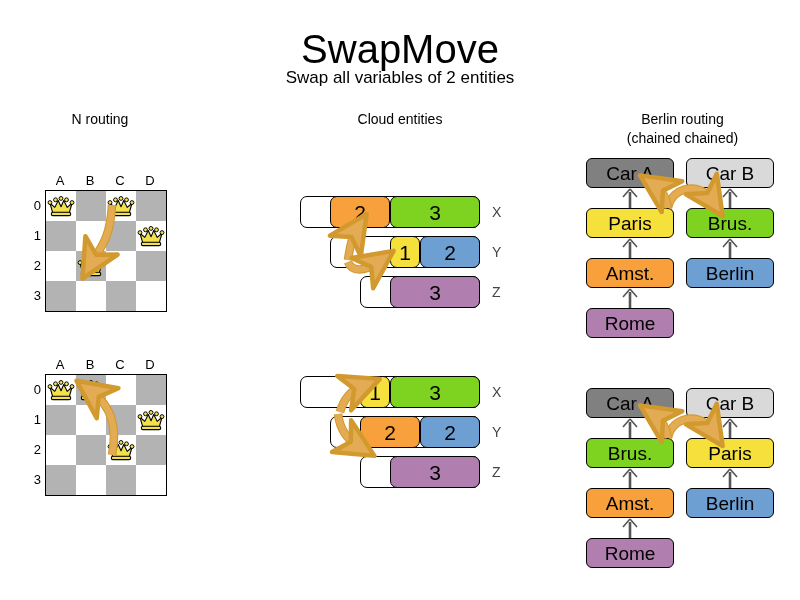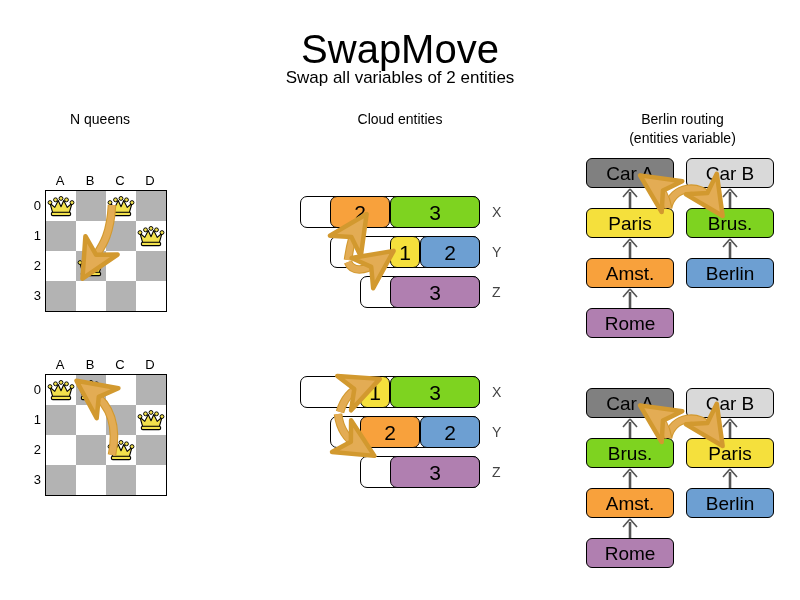--- a/index.html
+++ b/index.html
@@ -70,25 +70,25 @@
   svg.overlay{position:absolute;left:0;top:0;width:800px;height:600px;pointer-events:none;}
 </style>
 </head>
 <body>
 
 <div class="page">
 
   <div class="abs" id="title">SwapMove</div>
   <div class="abs" id="subtitle">Swap all variables of 2 entities</div>
 
-  <div class="abs col-head" id="head-queens">N queens</div>
+  <div class="abs col-head" id="head-queens">N routing</div>
   <div class="abs col-head" id="head-cloud">Cloud entities</div>
   <div class="abs col-head" id="head-vrp">
     <div>Berlin routing</div>
-    <div>(entities variable)</div>
+    <div>(chained chained)</div>
   </div>
 
   <div class="abs board-wrap" id="board-before" style="left:25px;top:178px;">
       <div class="collab" style="left:20px;">A</div>
       <div class="collab" style="left:50px;">B</div>
       <div class="collab" style="left:80px;">C</div>
       <div class="collab" style="left:110px;">D</div>
       <div class="rowlab" style="top:21px;">0</div>
       <div class="rowlab" style="top:51px;">1</div>
       <div class="rowlab" style="top:81px;">2</div>

